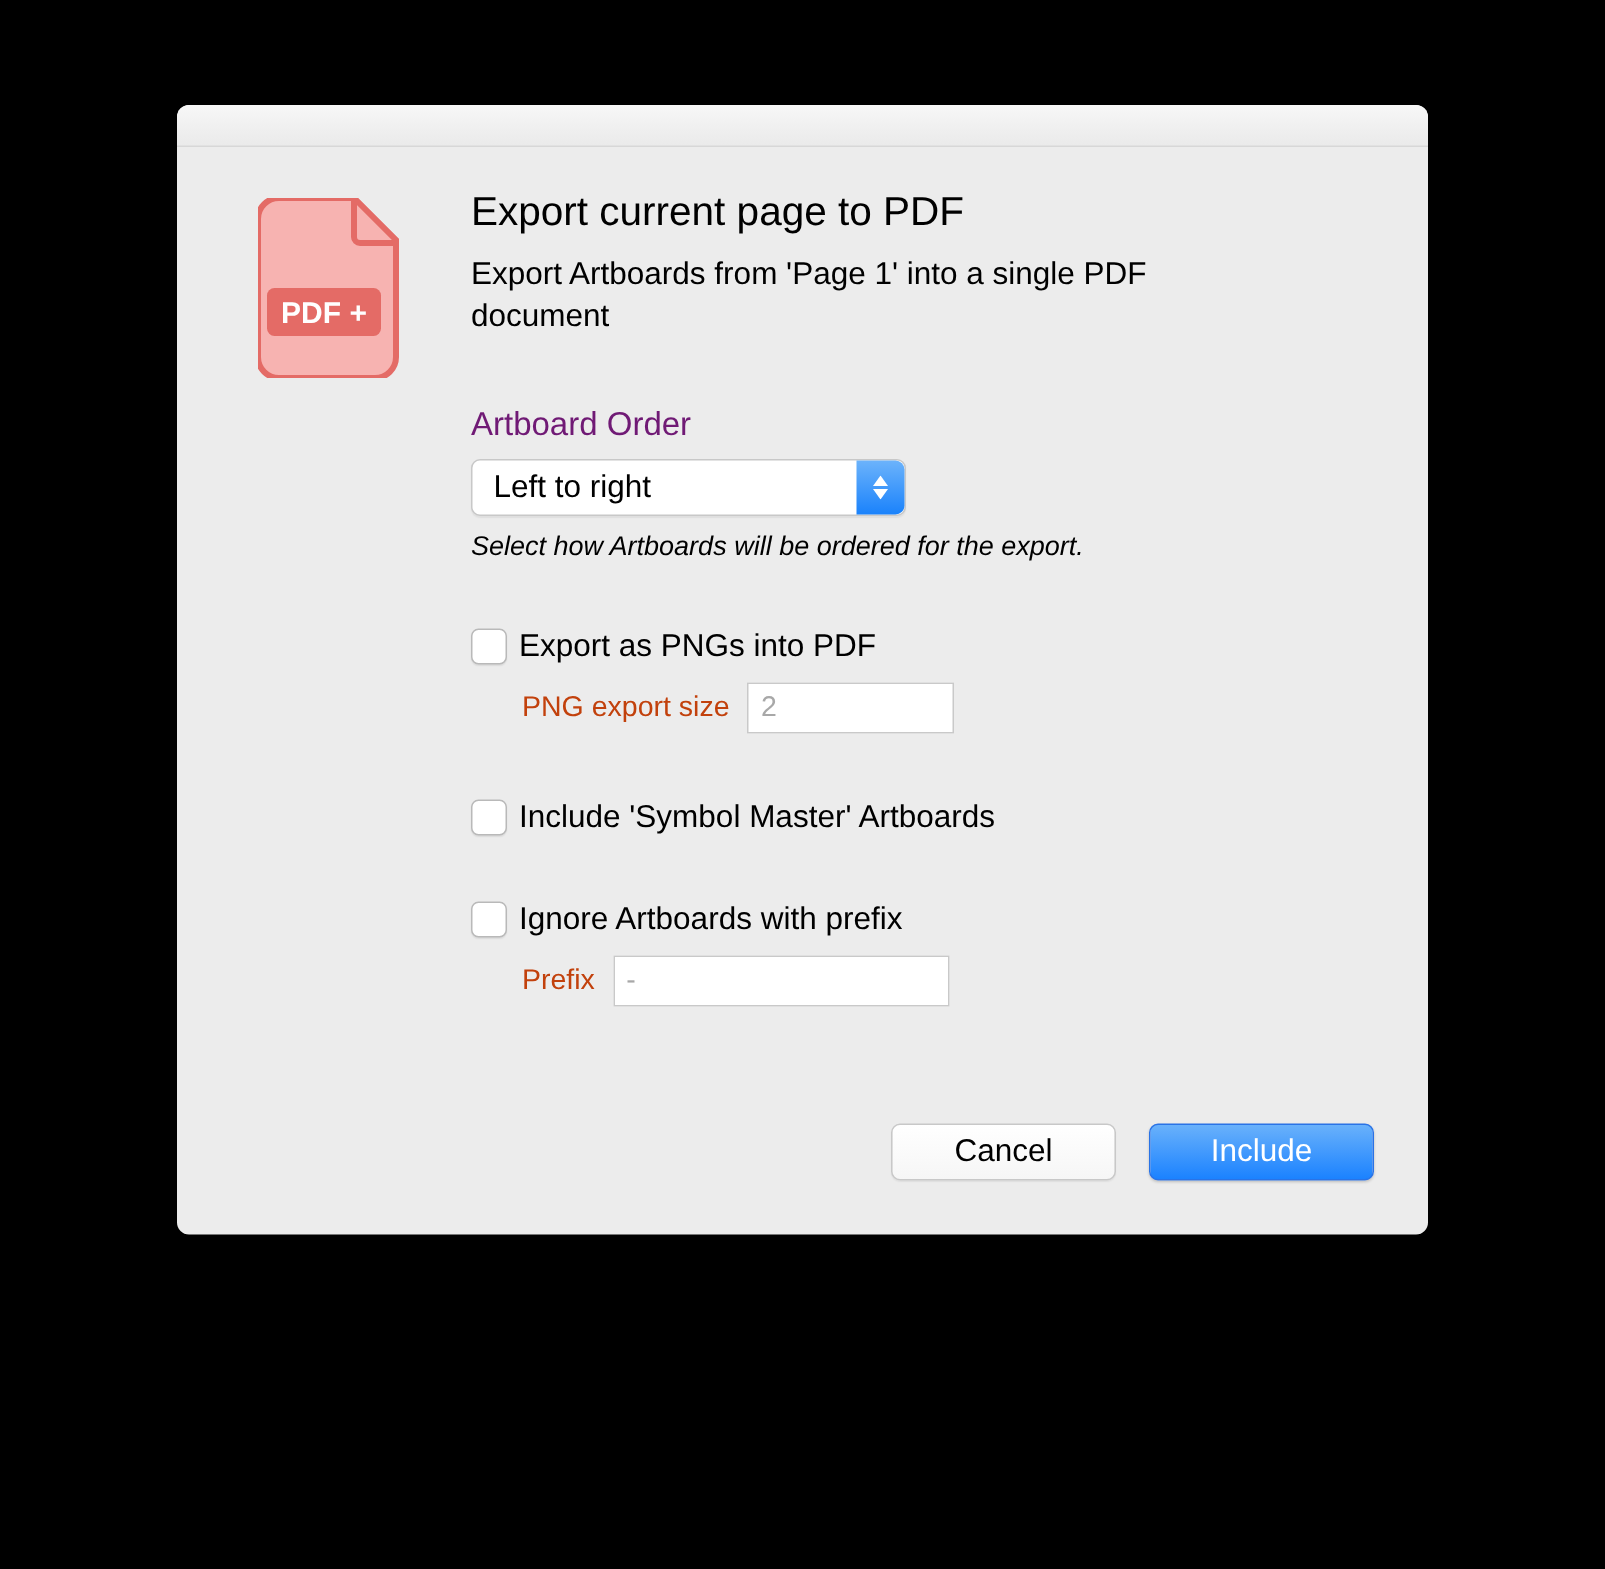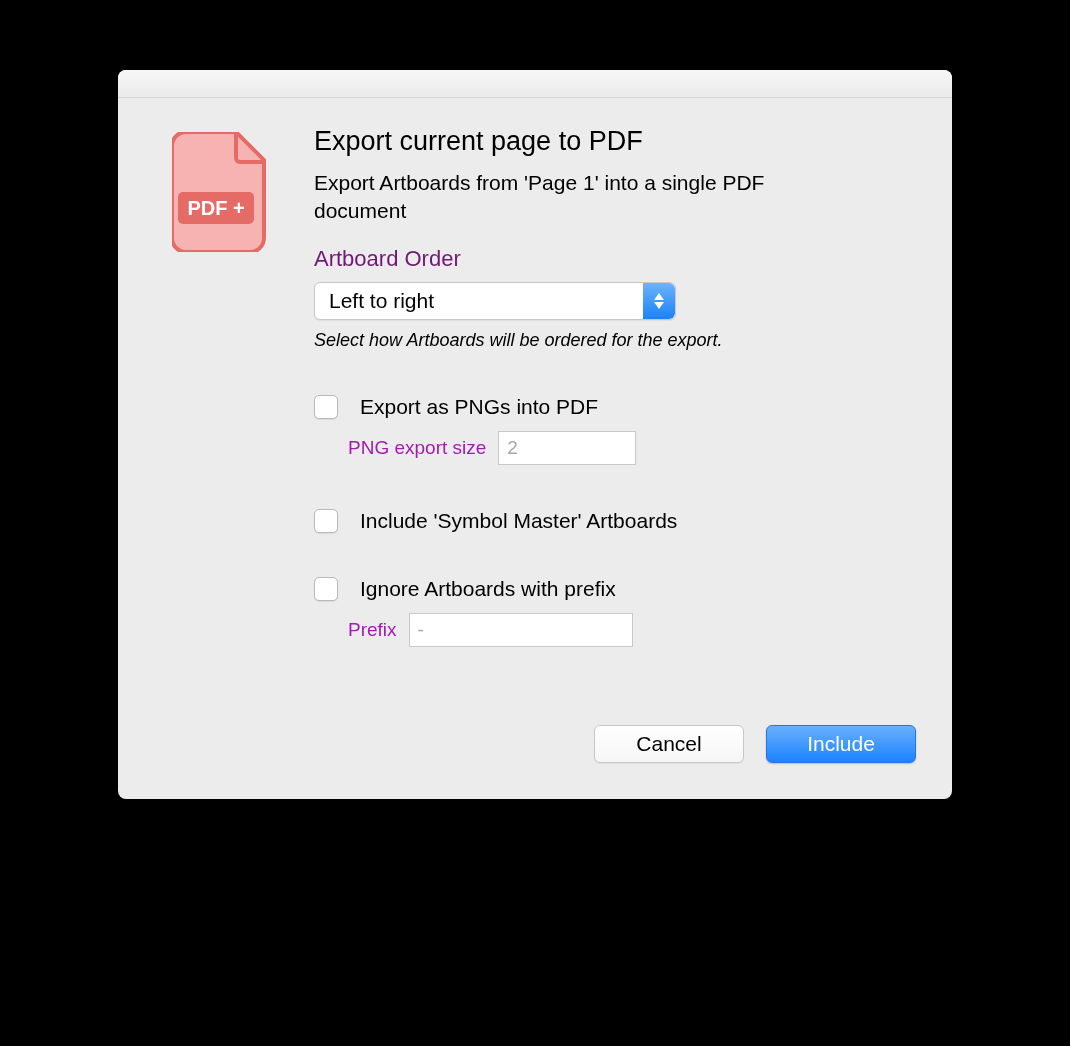--- a/index.html
+++ b/index.html
@@ -45,34 +45,34 @@
     height: 108px;
     margin-left: 18px;
   }
   h1.dialog-title {
     margin: 0 0 12px 0;
     font-size: 27px;
     font-weight: 400;
     color: #000;
   }
   .dialog-desc {
-    margin: 0 0 20px 0;
+    margin: 0 0 44px 0;
     font-size: 21px;
     color: #000;
     line-height: 1.35;
     max-width: 520px;
   }
   .section-label {
     font-size: 22px;
     color: #701a75;
     margin: 0 0 10px 0;
   }
   .select-wrap {
     position: relative;
-    width: 362px;
+    width: 290px;
     height: 38px;
     background: #fff;
     border: 1px solid #c8c8c8;
     border-radius: 6px;
     box-shadow: 0 1px 1px rgba(0,0,0,0.06);
     display: flex;
     align-items: center;
     cursor: default;
   }
   .select-value {
@@ -97,21 +97,21 @@
   .hint {
     margin: 10px 0 0 0;
     font-size: 18px;
     color: #000;
     font-style: italic;
   }
   .option-group { margin-top: 44px; }
   .check-row {
     display: flex;
     align-items: center;
-    gap: 22px;
+    gap: 8px;
   }
   .checkbox {
     width: 24px; height: 24px;
     background: #fff;
     border: 1px solid #b9b9b9;
     border-radius: 5px;
     box-shadow: 0 1px 1px rgba(0,0,0,0.08);
     flex: 0 0 24px;
   }
   .check-label {
@@ -120,21 +120,21 @@
   }
   .sub-row {
     display: flex;
     align-items: center;
     margin-top: 12px;
     margin-left: 34px;
     gap: 12px;
   }
   .sub-label {
     font-size: 19px;
-    color: #a21caf;
+    color: #c2410c;
   }
   .text-input {
     height: 34px;
     background: #fff;
     border: 1px solid #c9c9c9;
     border-radius: 0;
     font-size: 19px;
     padding: 0 8px;
     color: #a8a8a8;
     outline: none;

